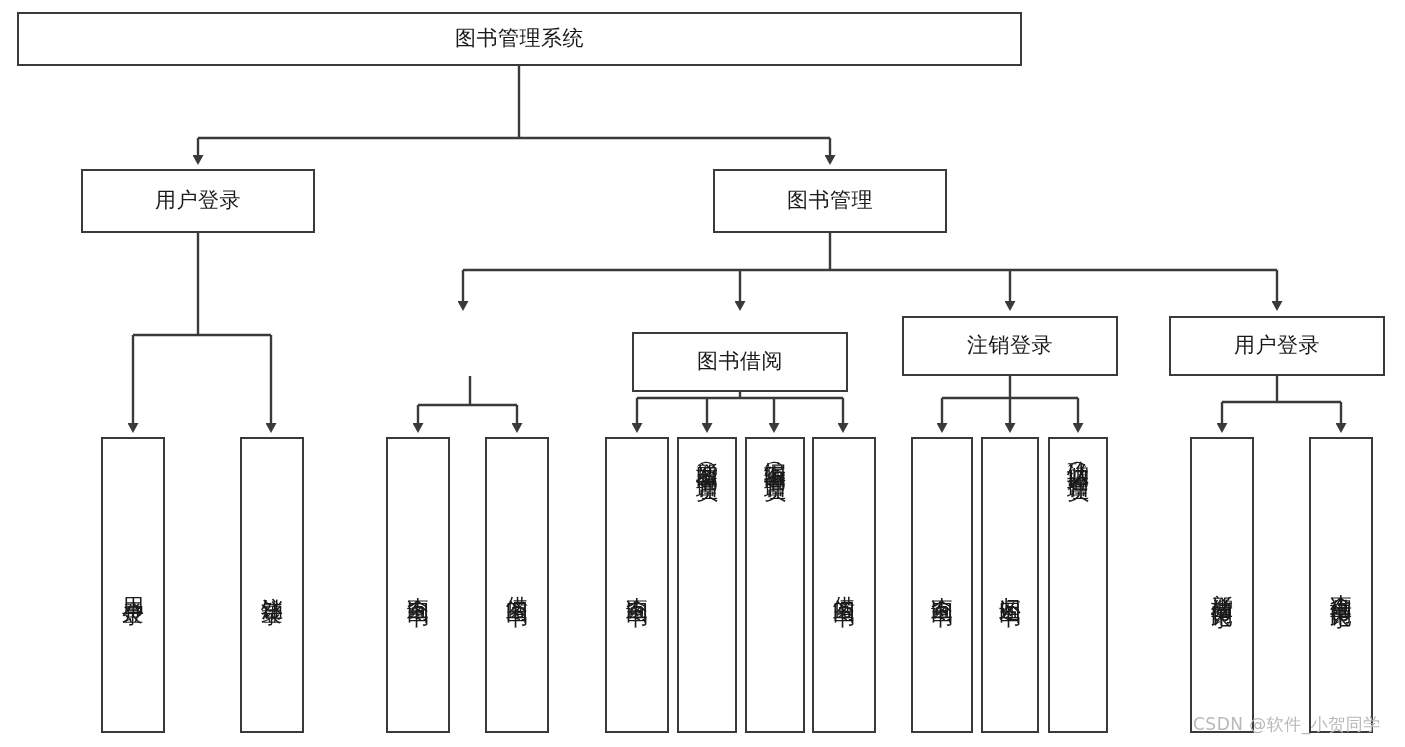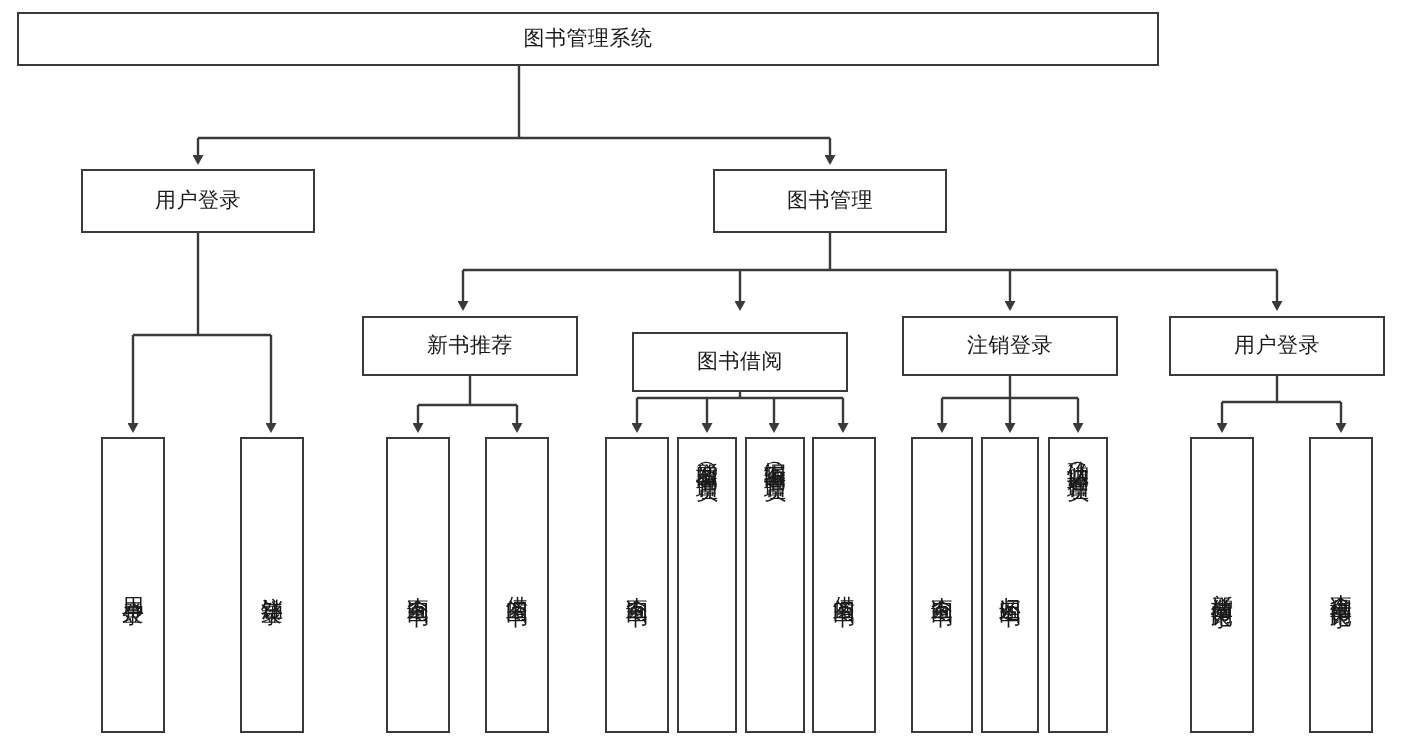--- a/index.html
+++ b/index.html
@@ -123,34 +123,31 @@
       <path d="M1010,398 L1010,424" marker-end="url(#arrow)"></path>
       <path d="M1078,398 L1078,424" marker-end="url(#arrow)"></path>
 
       <path d="M1277,376 L1277,402"></path>
       <path d="M1222,402 L1341,402"></path>
       <path d="M1222,402 L1222,424" marker-end="url(#arrow)"></path>
       <path d="M1341,402 L1341,424" marker-end="url(#arrow)"></path>
     </g>
   </svg>
 
-  <div class="node node-h node-root" style="left:17px; top:12px; width:1142px; height:54px;">
+  <div class="node node-h node-root" style="left:17px; top:12px; width:1005px; height:54px;">
     <span class="label">图书管理系统</span>
   </div>
 
   <div class="node node-h" style="left:81px; top:169px; width:234px; height:64px;">
     <span class="label">用户登录</span>
   </div>
   <div class="node node-h" style="left:713px; top:169px; width:234px; height:64px;">
     <span class="label">图书管理</span>
   </div>
 
-  <div class="node node-h" style="left:362px; top:316px; width:216px; height:60px;">
-    <span class="label">新书推荐</span>
-  </div>
   <div class="node node-h" style="left:632px; top:316px; width:216px; height:60px;margin-top:16px;">
     <span class="label">图书借阅</span>
   </div>
   <div class="node node-h" style="left:902px; top:316px; width:216px; height:60px;">
     <span class="label">注销登录</span>
   </div>
   <div class="node node-h" style="left:1169px; top:316px; width:216px; height:60px;">
     <span class="label">用户登录</span>
   </div>
 
@@ -191,14 +188,15 @@
     <span class="vlabel">确认归还（管理员）</span>
   </div>
 
   <div class="node node-v" style="left:1190px; top:437px; width:64px; height:296px;">
     <span class="vlabel">新增借阅记录</span>
   </div>
   <div class="node node-v" style="left:1309px; top:437px; width:64px; height:296px;">
     <span class="vlabel">查询借阅记录</span>
   </div>
 
+  <div class="watermark">CSDN @软件_小贺同学</div>
 
 </div>
 
 </body></html>

